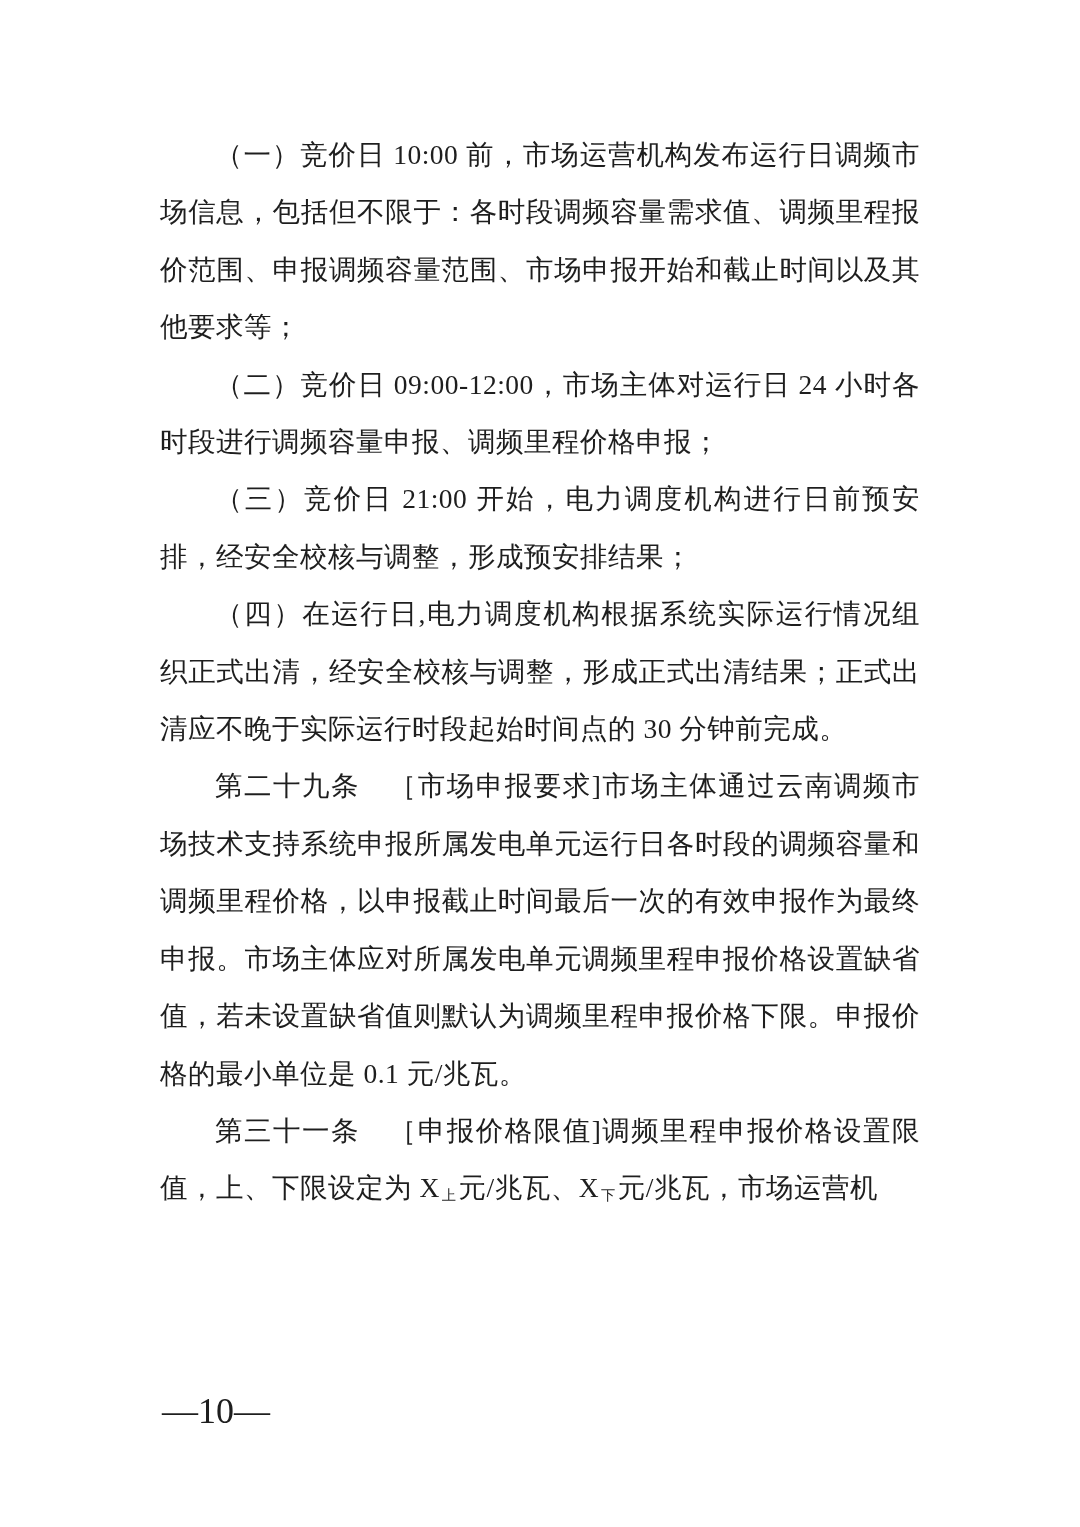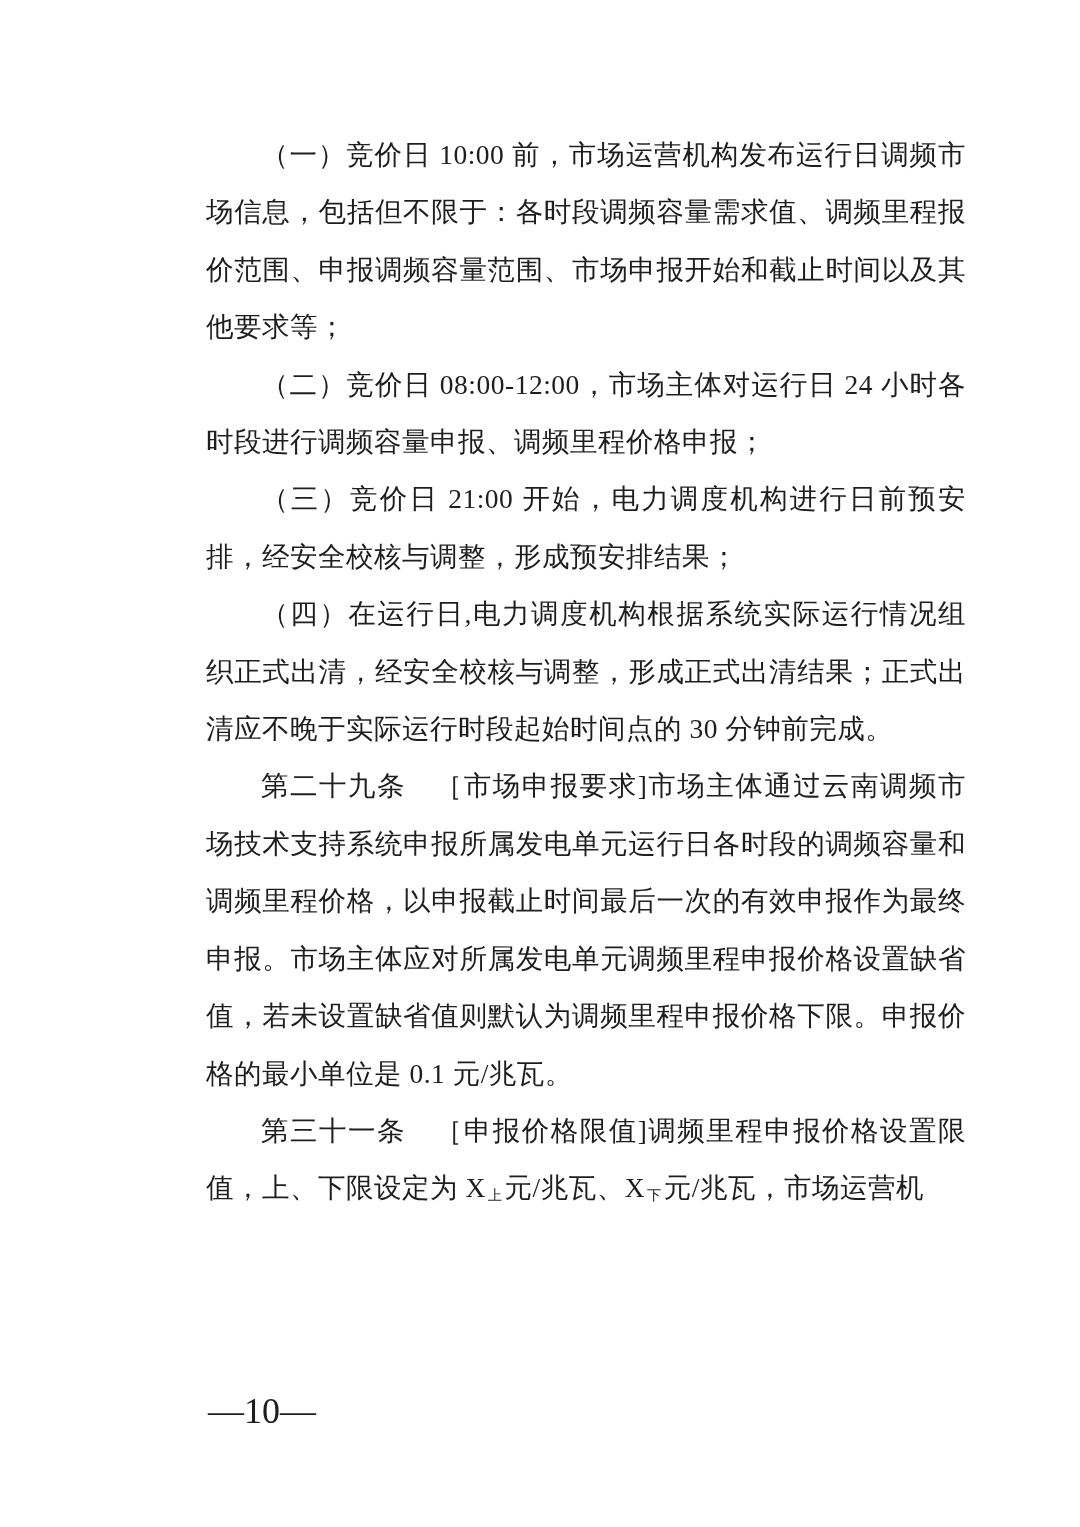--- a/index.html
+++ b/index.html
@@ -12,21 +12,20 @@
     height: 1527px;
     position: relative;
     overflow: hidden;
     font-family: "Liberation Serif", "DejaVu Serif", serif;
     color: #1e1e1e;
   }
   .page {
     position: absolute;
     inset: 0;
     background: #ffffff;
-    margin-left: 46px;
   }
   .textblock {
     position: absolute;
     left: 160px;
     top: 126px;
     width: 760px;
     font-size: 27.5px;
     line-height: 57.4px;
     text-align: justify;
     text-justify: inter-ideograph;
@@ -54,21 +53,21 @@
     color: #1e1e1e;
   }
 </style>
 </head>
 <body>
 
 <div class="page">
 
   <div class="textblock">
       <p><span>（一）竞价日 10:00 前，市场运营机构发布运行日调频市场信息，包括但不限于：各时段调频容量需求值、调频里程报价范围、申报调频容量范围、市场申报开始和截止时间以及其他要求等；</span></p>
-      <p><span>（二）竞价日 08:00-12:00，市场主体对运行日 24 小时各时段进行调频容量申报、调频里程价格申报；</span></p>
+      <p><span>（二）竞价日 09:00-12:00，市场主体对运行日 24 小时各时段进行调频容量申报、调频里程价格申报；</span></p>
       <p><span>（三）竞价日 21:00 开始，电力调度机构进行日前预安排，经安全校核与调整，形成预安排结果；</span></p>
       <p><span>（四）在运行日,电力调度机构根据系统实际运行情况组织正式出清，经安全校核与调整，形成正式出清结果；正式出清应不晚于实际运行时段起始时间点的 30 分钟前完成。</span></p>
       <p><span class="seg-bold">第二十九条</span><span>　［市场申报要求]市场主体通过云南调频市场技术支持系统申报所属发电单元运行日各时段的调频容量和调频里程价格，以申报截止时间最后一次的有效申报作为最终申报。市场主体应对所属发电单元调频里程申报价格设置缺省值，若未设置缺省值则默认为调频里程申报价格下限。申报价格的最小单位是 0.1 元/兆瓦。</span></p>
       <p><span class="seg-bold">第三十一条</span><span>　［申报价格限值]调频里程申报价格设置限值，上、下限设定为 X</span><span class="seg-sub">上</span><span>元/兆瓦、X</span><span class="seg-sub">下</span><span>元/兆瓦，市场运营机</span></p>
     </div>
 
   <div class="page-footer">—10—</div>
 
 </div>
 

